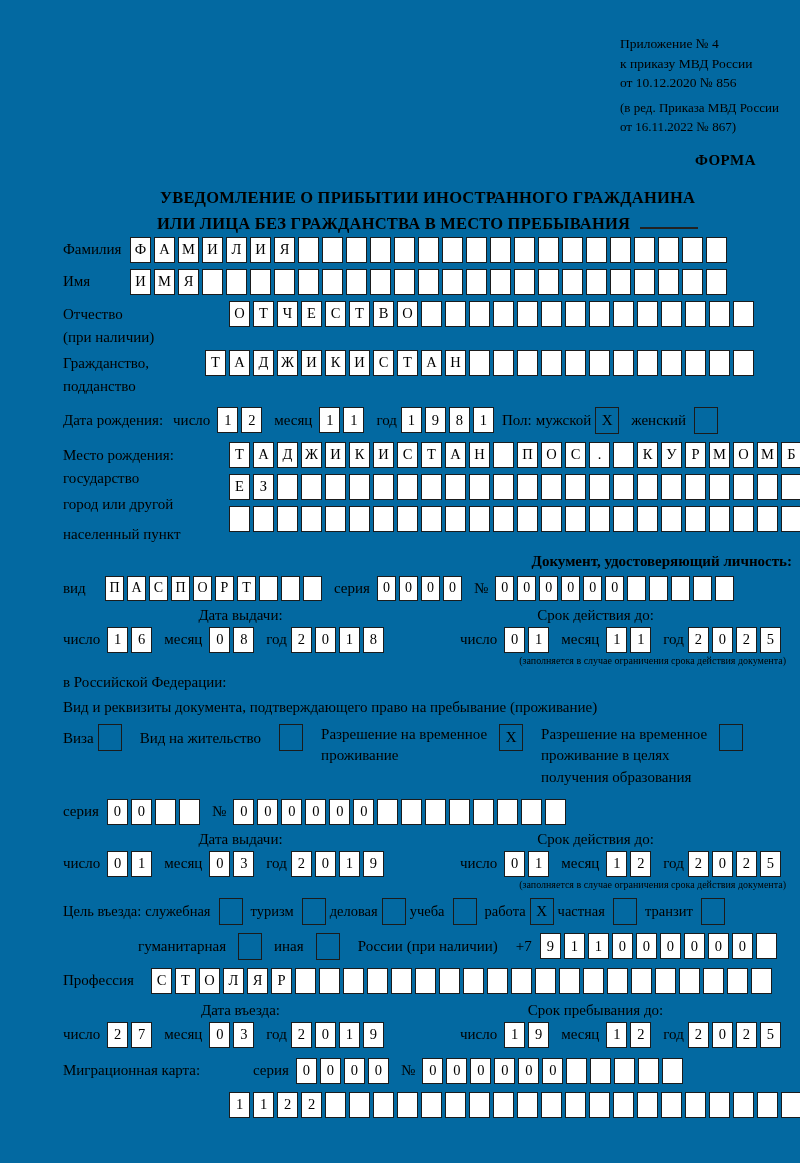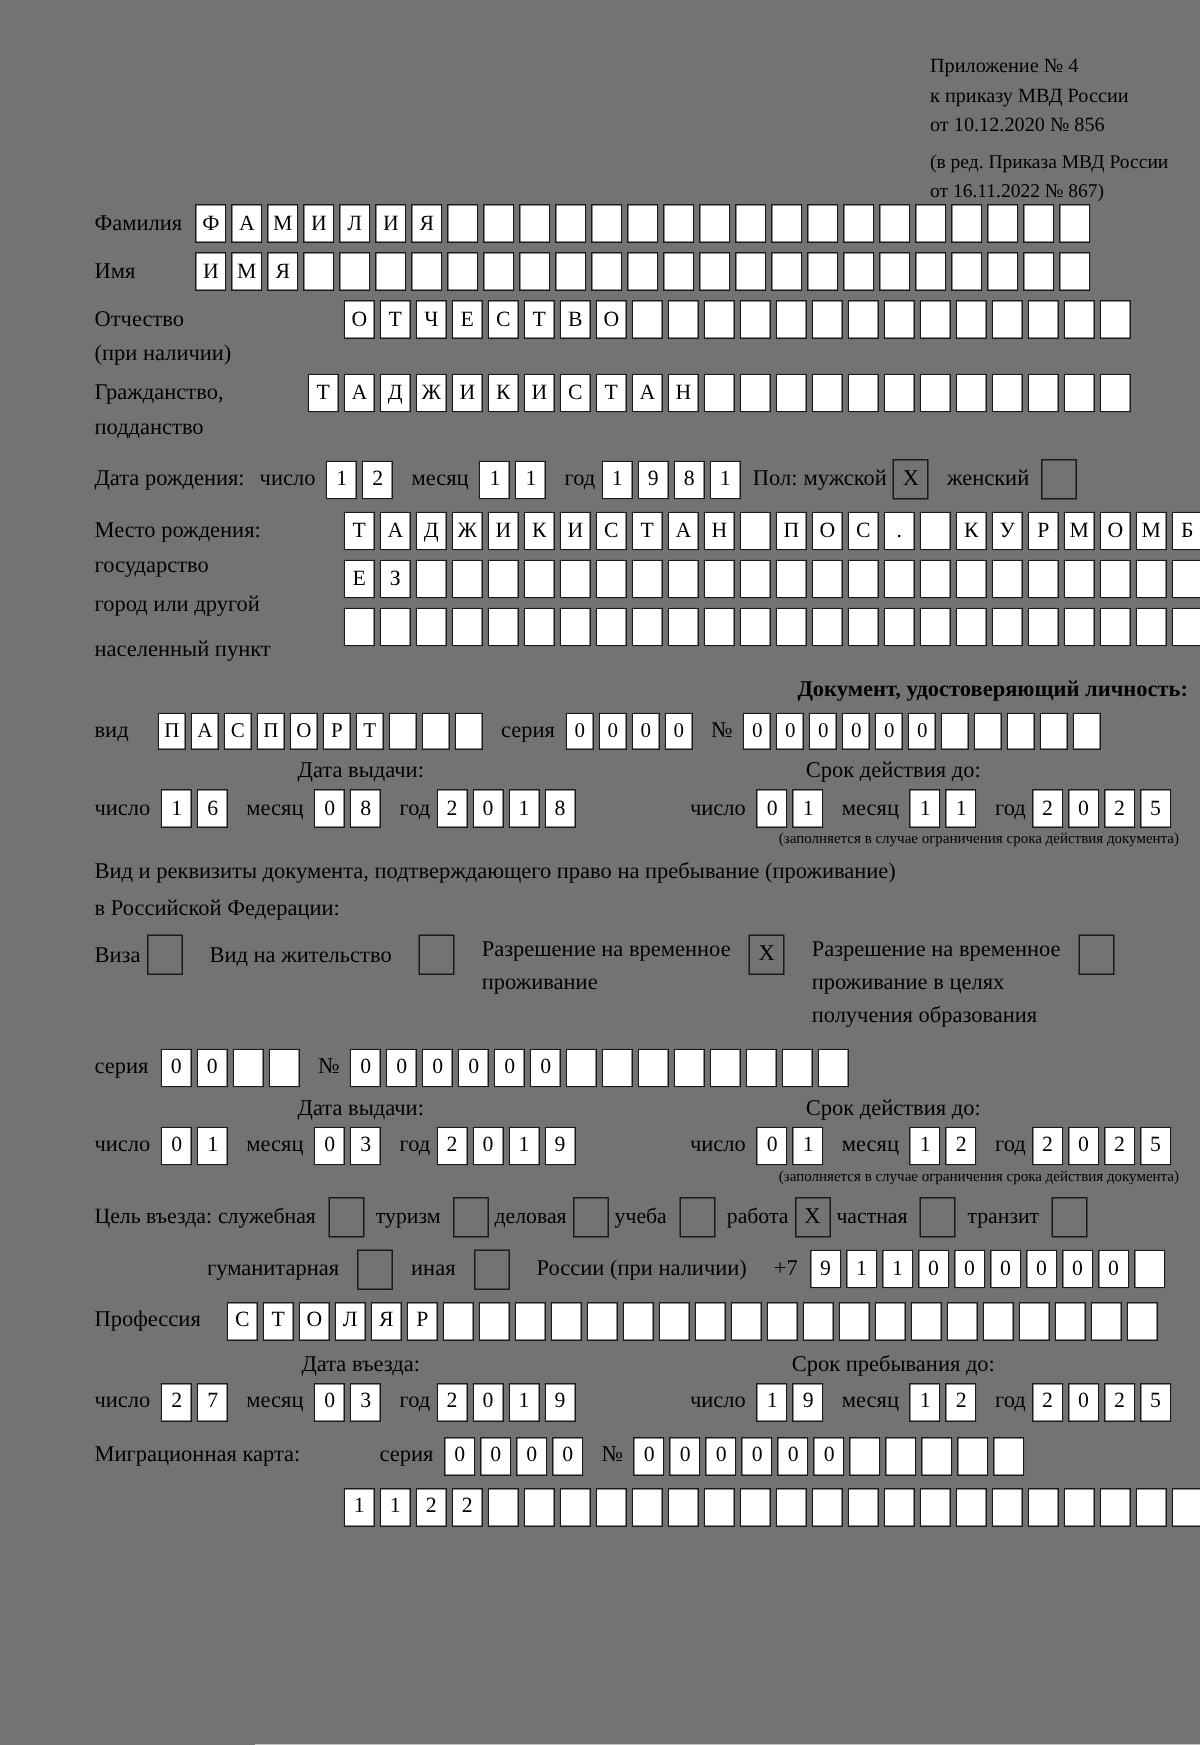--- a/index.html
+++ b/index.html
@@ -1,18 +1,18 @@
 <!DOCTYPE html>
 <html><head>
 <meta charset="utf-8">
 <style>
   * { box-sizing: border-box; }
   html,body { margin:0; padding:0; background:#ffffff; }
   .page {
-    width:800px; height:1163px; background:#737373; color:#000;
+    width:800px; height:1163px; background:#0369a1; color:#000;
     font-family:"Liberation Serif", serif; font-size:15px;
     padding:34px 8px 0 63px; position:relative; overflow:hidden;
   }
   .appendix { margin-left:557px; font-size:13.5px; line-height:1.45; }
   .appendix .ln3 { margin-bottom:6px; }
   .appendix .small { font-size:13px; }
   .forma { margin-top:16px; margin-right:36px; text-align:right; font-weight:bold; font-size:15px; letter-spacing:0.5px; }
   .title { margin-top:16px; text-align:center; font-weight:bold; font-size:16.5px; line-height:1.55; letter-spacing:0.2px; }
   .title-underline { display:inline-block; width:58px; border-bottom:2px solid #222; margin-left:10px; vertical-align:baseline; }
   .sec { margin-top:24px; font-weight:bold; font-size:15.3px; letter-spacing:0.2px; margin-bottom:16px; }
@@ -53,21 +53,28 @@
 
 <div class="page">
 
   <div class="appendix">
     <div>Приложение № 4</div>
     <div>к приказу МВД России</div>
     <div class="ln3">от 10.12.2020 № 856</div>
     <div class="small">(в ред. Приказа МВД России</div>
     <div class="small">от 16.11.2022 № 867)</div>
   </div>
-
+  <div class="forma">ФОРМА</div>
+
+  <div class="title">
+    <div>УВЕДОМЛЕНИЕ О ПРИБЫТИИ ИНОСТРАННОГО ГРАЖДАНИНА</div>
+    <div>
+      <span>ИЛИ ЛИЦА БЕЗ ГРАЖДАНСТВА В МЕСТО ПРЕБЫВАНИЯ</span><span class="title-underline"></span>
+    </div>
+  </div>
 
 
   <div class="frow">
     <span class="lbl" style="width:67px">Фамилия</span>
     <div class="cells">
         <div class="cell">Ф</div>
         <div class="cell">А</div>
         <div class="cell">М</div>
         <div class="cell">И</div>
         <div class="cell">Л</div>
@@ -383,22 +390,22 @@
             <div class="cell">2</div>
             <div class="cell">0</div>
             <div class="cell">2</div>
             <div class="cell">5</div>
           </div>
       </div>
     </div>
   </div>
   <div class="note">(заполняется в случае ограничения срока действия документа)</div>
 
+  <div class="plain">в Российской Федерации:</div>
   <div class="plain">Вид и реквизиты документа, подтверждающего право на пребывание (проживание)</div>
-  <div class="plain">в Российской Федерации:</div>
 
   <div class="optrow">
     <span style="line-height:28px">Виза</span>
     <span class="gap4"></span>
     <span class="cb"></span>
     <span class="gap18"></span>
     <span style="line-height:28px">Вид на жительство</span>
     <span class="gap18"></span>
     <span class="cb"></span>
     <span class="gap18"></span>

